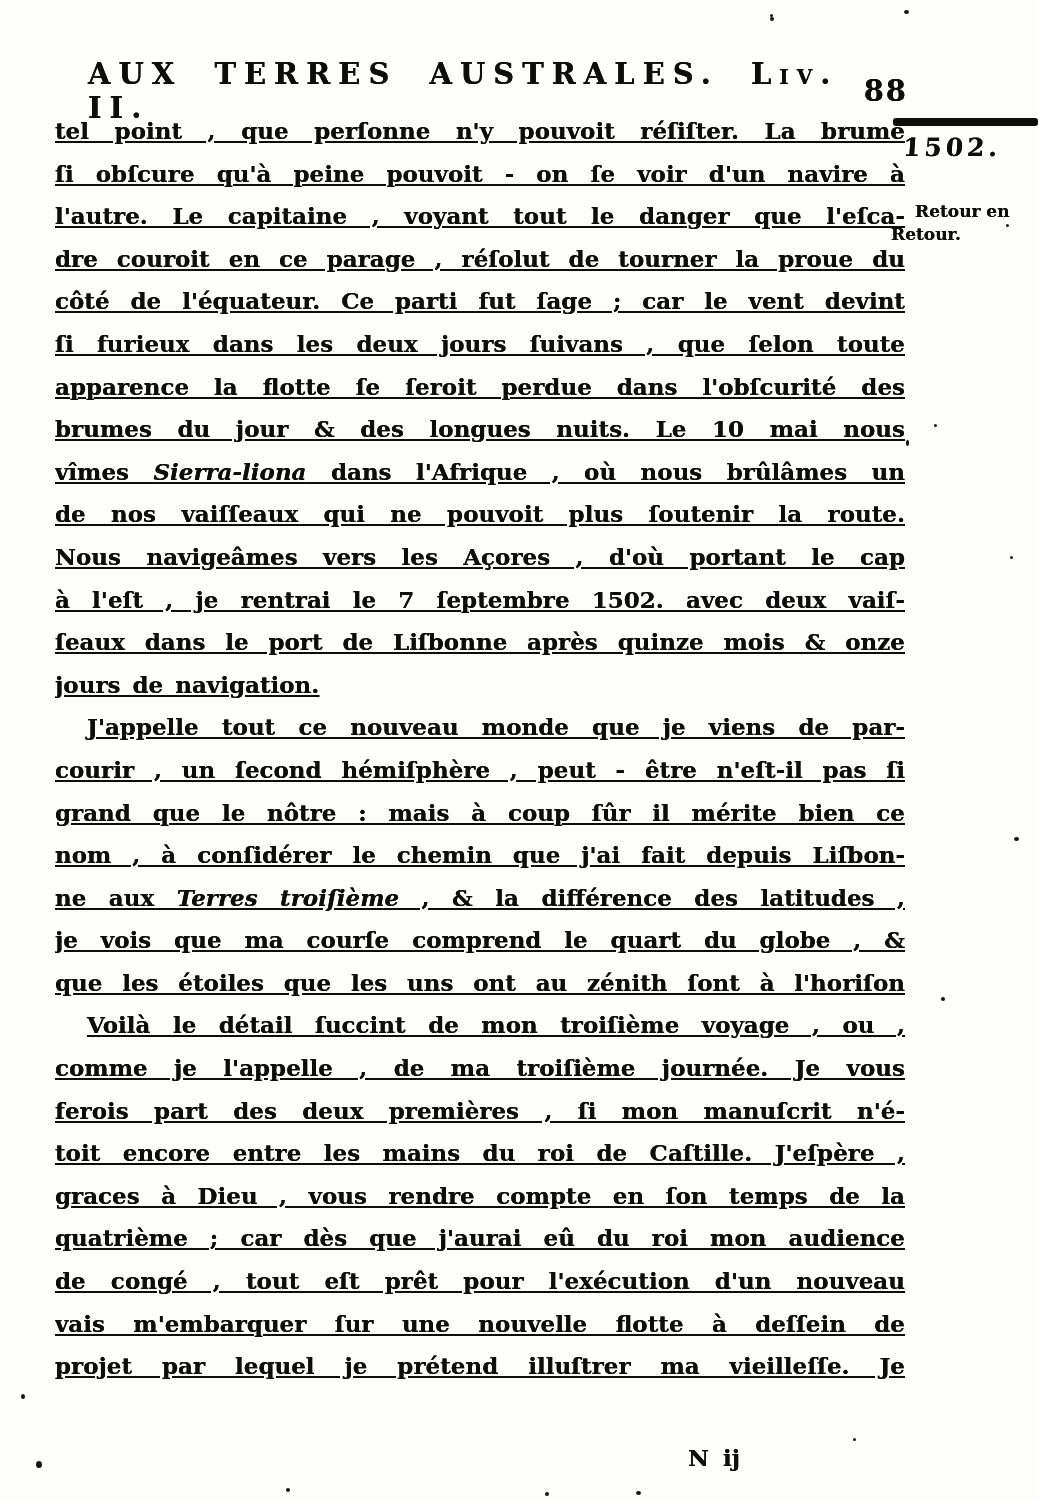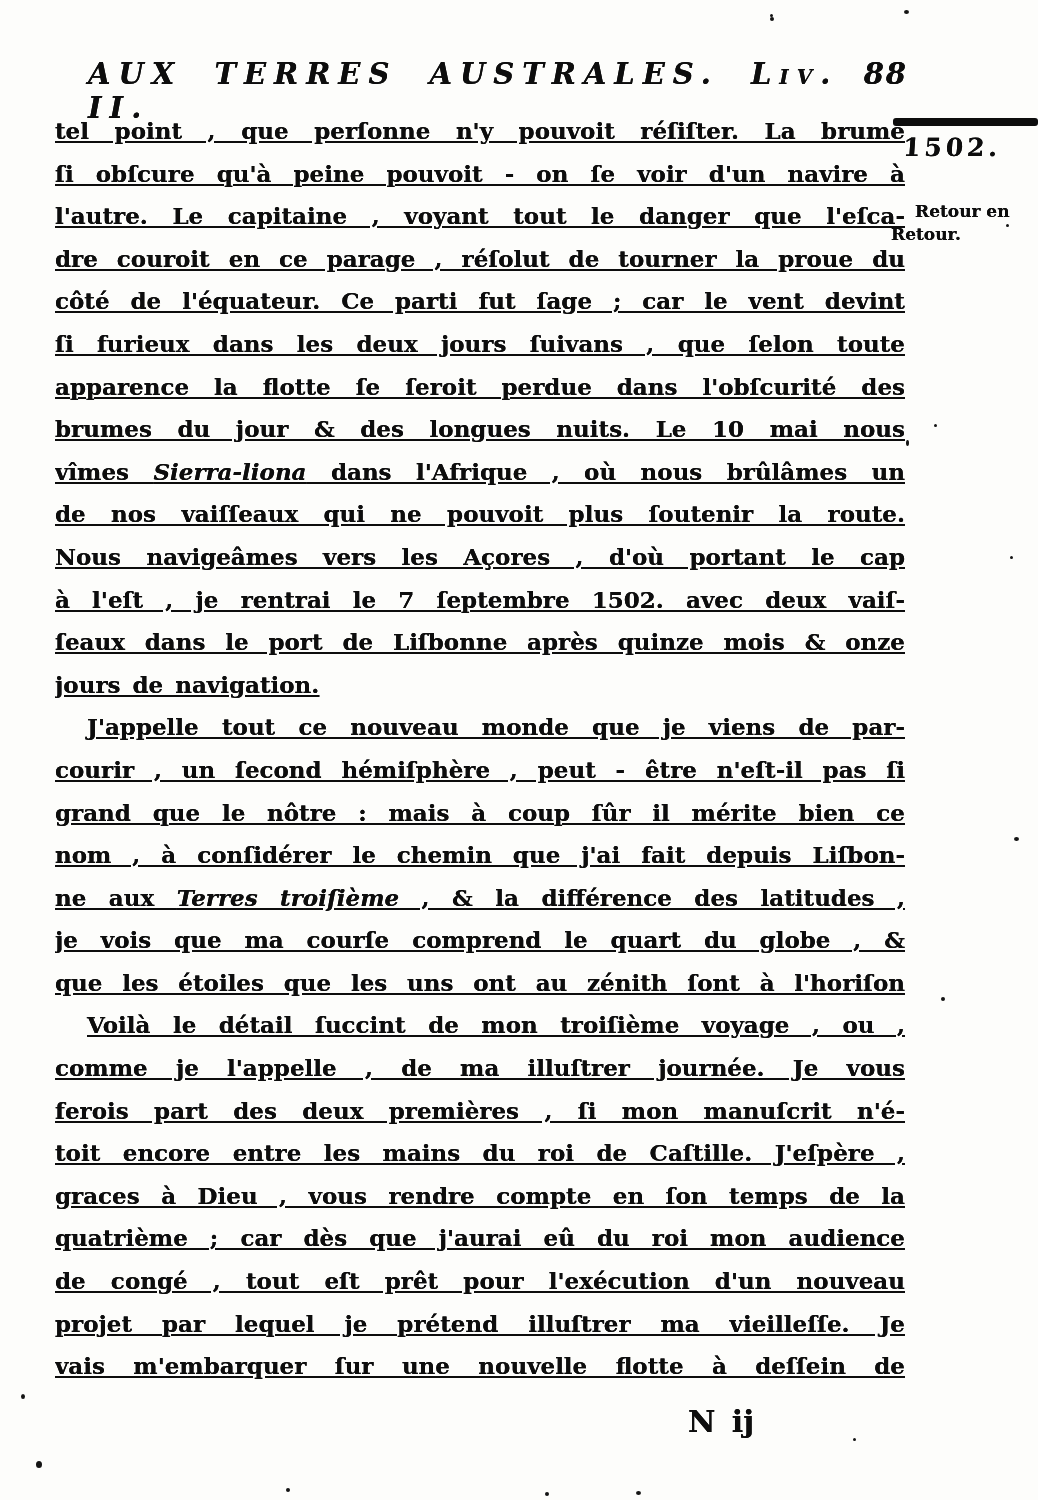--- a/index.html
+++ b/index.html
@@ -8,21 +8,21 @@
     width:1038px;height:1500px;
     background:#fdfdfb;
     color:#0d0d0d;
     font-family:"DejaVu Serif","Liberation Serif",serif;
     font-weight:700;
     overflow:hidden;
   }
   
   .running-head{
     position:absolute;top:57px;left:88px;width:820px;
-    display:flex;justify-content:space-between;align-items:flex-start;font-style:italic;
+    display:flex;justify-content:space-between;align-items:center;
   }
   .head-title{
     font-size:29px;
     font-variant:small-caps;
     letter-spacing:8px;
     word-spacing:14px;
     text-shadow:0 0 0.5px currentColor;
   }
   .head-pagenum{
     font-size:29px;
@@ -59,22 +59,22 @@
     text-shadow:0 0 0.6px currentColor;
   }
   .margin-note{
     position:absolute;left:891px;top:200px;width:142px;
     font-size:17px;line-height:23px;
     text-shadow:0 0 0.4px currentColor;
   }
   .margin-note .mn1{padding-left:24px;}
   
   .signature{
-    position:absolute;left:688px;top:1404px;
-    font-size:30px;word-spacing:6px;
+    position:absolute;left:688px;top:1444px;
+    font-size:23px;word-spacing:6px;
     text-shadow:0 0 0.6px currentColor;
   }
   
   .speck{position:absolute;background:#141414;border-radius:50%;}
 </style>
 </head>
 <body>
 
 <div class="page">
 
@@ -99,28 +99,28 @@
       <div class="line">ſeaux dans le port de Liſbonne après quinze mois &amp; onze</div>
       <div class="line short">jours de navigation.</div>
       <div class="line indent">J'appelle tout ce nouveau monde que je viens de par-</div>
       <div class="line">courir , un ſecond hémiſphère , peut - être n'eſt-il pas ſi</div>
       <div class="line">grand que le nôtre : mais à coup ſûr il mérite bien ce</div>
       <div class="line">nom , à conſidérer le chemin que j'ai fait depuis Liſbon-</div>
       <div class="line">ne aux <em>Terres troiſième</em> , &amp; la différence des latitudes ,</div>
       <div class="line">je vois que ma courſe comprend le quart du globe , &amp;</div>
       <div class="line">que les étoiles que les uns ont au zénith ſont à l'horiſon</div>
       <div class="line indent">Voilà le détail ſuccint de mon troiſième voyage , ou ,</div>
-      <div class="line">comme je l'appelle , de ma illuſtrer journée.  Je vous</div>
+      <div class="line">comme je l'appelle , de ma troiſième journée.  Je vous</div>
       <div class="line">ferois part des deux premières , ſi mon manuſcrit n'é-</div>
       <div class="line">toit encore entre les mains du roi de Caſtille.  J'eſpère ,</div>
       <div class="line">graces à Dieu , vous rendre compte en ſon temps de la</div>
       <div class="line">quatrième ; car dès que j'aurai eû du roi mon audience</div>
       <div class="line">de congé , tout eſt prêt pour l'exécution d'un nouveau</div>
+      <div class="line">vais m'embarquer ſur une nouvelle flotte à deſſein de</div>
       <div class="line">projet par lequel je prétend illuſtrer ma vieilleſſe.  Je</div>
-      <div class="line">vais m'embarquer ſur une nouvelle flotte à deſſein de</div>
     </div>
 
   <div class="margin-rule"></div>
   <div class="margin-year">1502.</div>
   <div class="margin-note">
     <div class="mn1">Retour en</div>
     <div class="mn2">Retour.</div>
   </div>
 
   <div class="signature">N ij</div>

